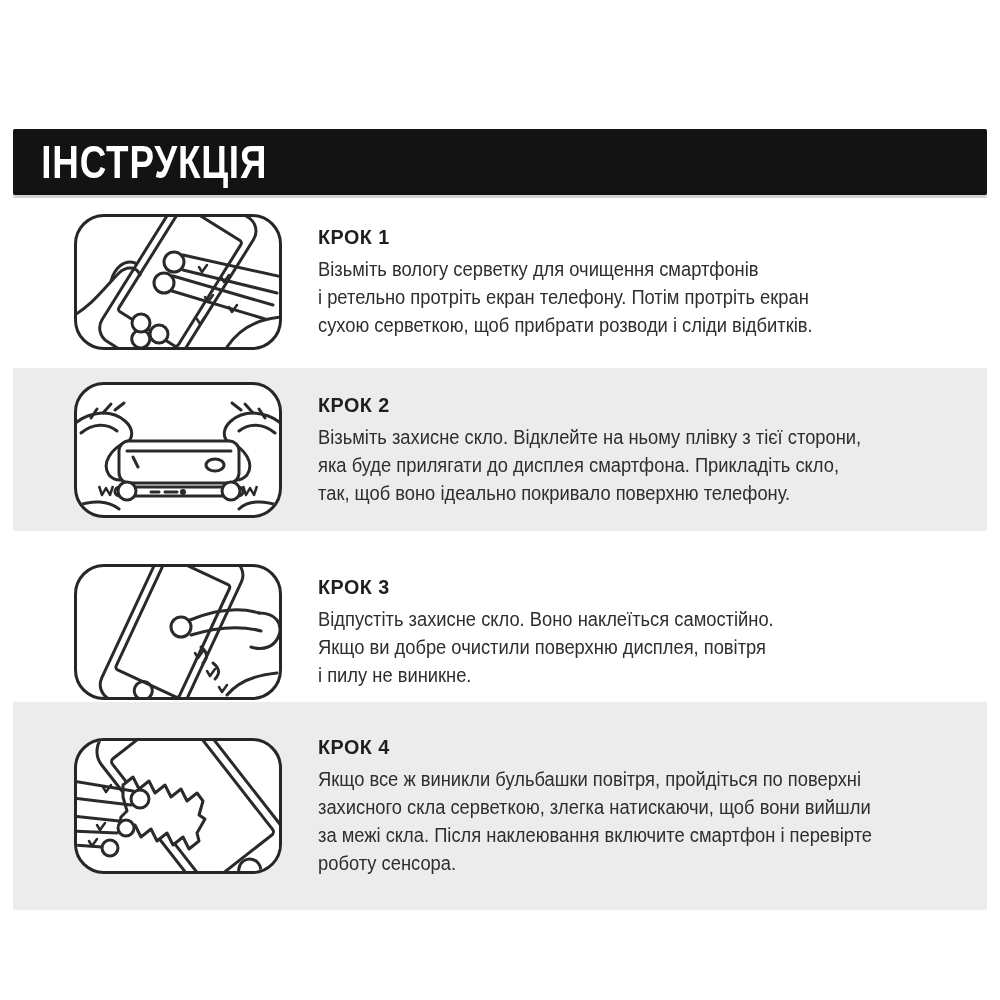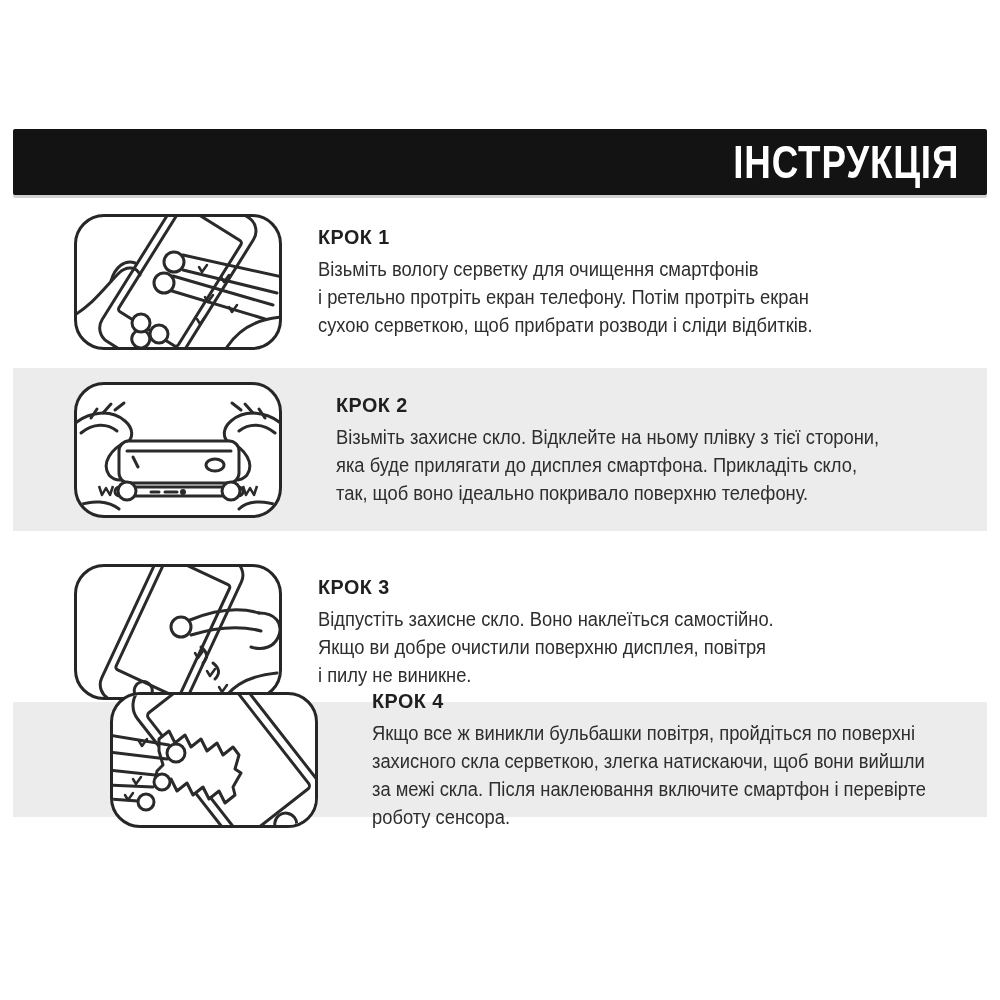--- a/index.html
+++ b/index.html
@@ -2,35 +2,35 @@
 <html lang="uk"><head>
 <meta charset="utf-8">
 <style>
   html,body{margin:0;padding:0;}
   body{
     width:1000px;height:1000px;position:relative;background:#ffffff;
     font-family:"Liberation Sans",sans-serif;color:#2e2e2e;overflow:hidden;
   }
   .header-bar{
     position:absolute;left:13px;right:13px;top:129px;height:66px;
-    background:#131313;display:flex;align-items:center;justify-content:flex-end;
+    background:#131313;display:flex;align-items:center;justify-content:flex-start;
     box-shadow:0 3px 0 rgba(0,0,0,0.18);border-radius:2px;
   }
   .header-title{
     color:#ffffff;font-weight:bold;font-size:46px;letter-spacing:1px;
     transform:scaleX(0.8);white-space:nowrap;
   }
   .step{
     position:absolute;left:13px;right:13px;display:flex;align-items:center;
   }
-  .step.band{background:#ececec;gap:18px;}
+  .step.band{background:#ececec;}
   .step-1{top:195px;height:173px;}
   .step-2{top:368px;height:163px;}
   .step-3{top:531px;height:202px;}
-  .step-4{top:702px;height:115px;padding-left:36px;}
+  .step-4{top:702px;height:208px;}
   .illus{
     flex:none;margin-left:61px;width:202px;height:130px;
     border:3px solid #262626;border-radius:30px;background:#ffffff;overflow:hidden;
   }
   .illus svg{width:100%;height:100%;display:block;}
   .text{
     margin-left:36px;width:690px;
     transform:scaleX(0.94);transform-origin:0 50%;
   }
   .step-title{

